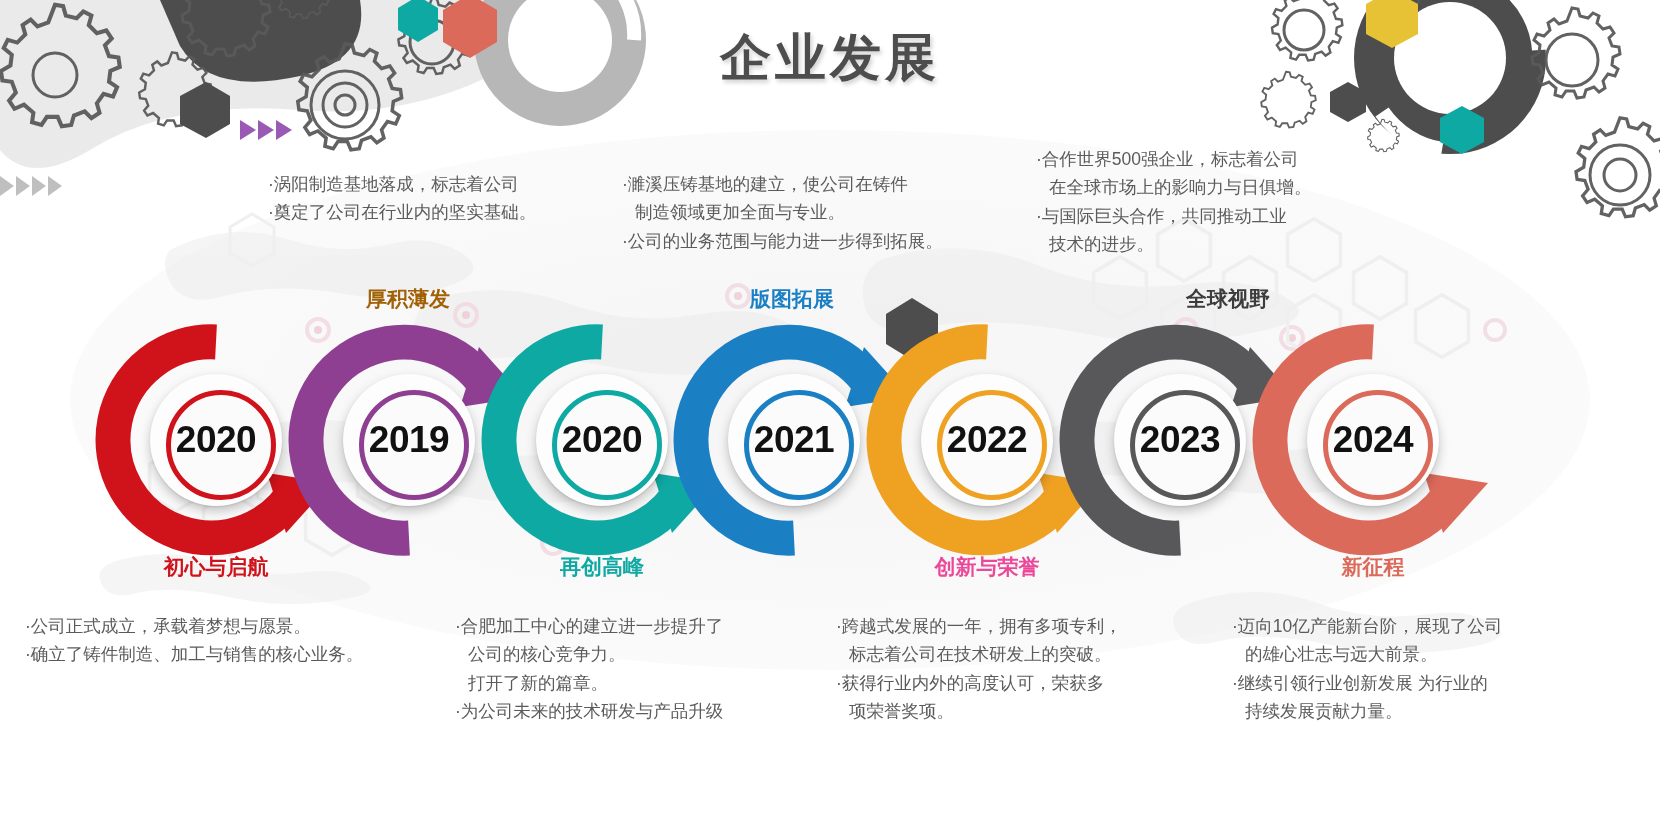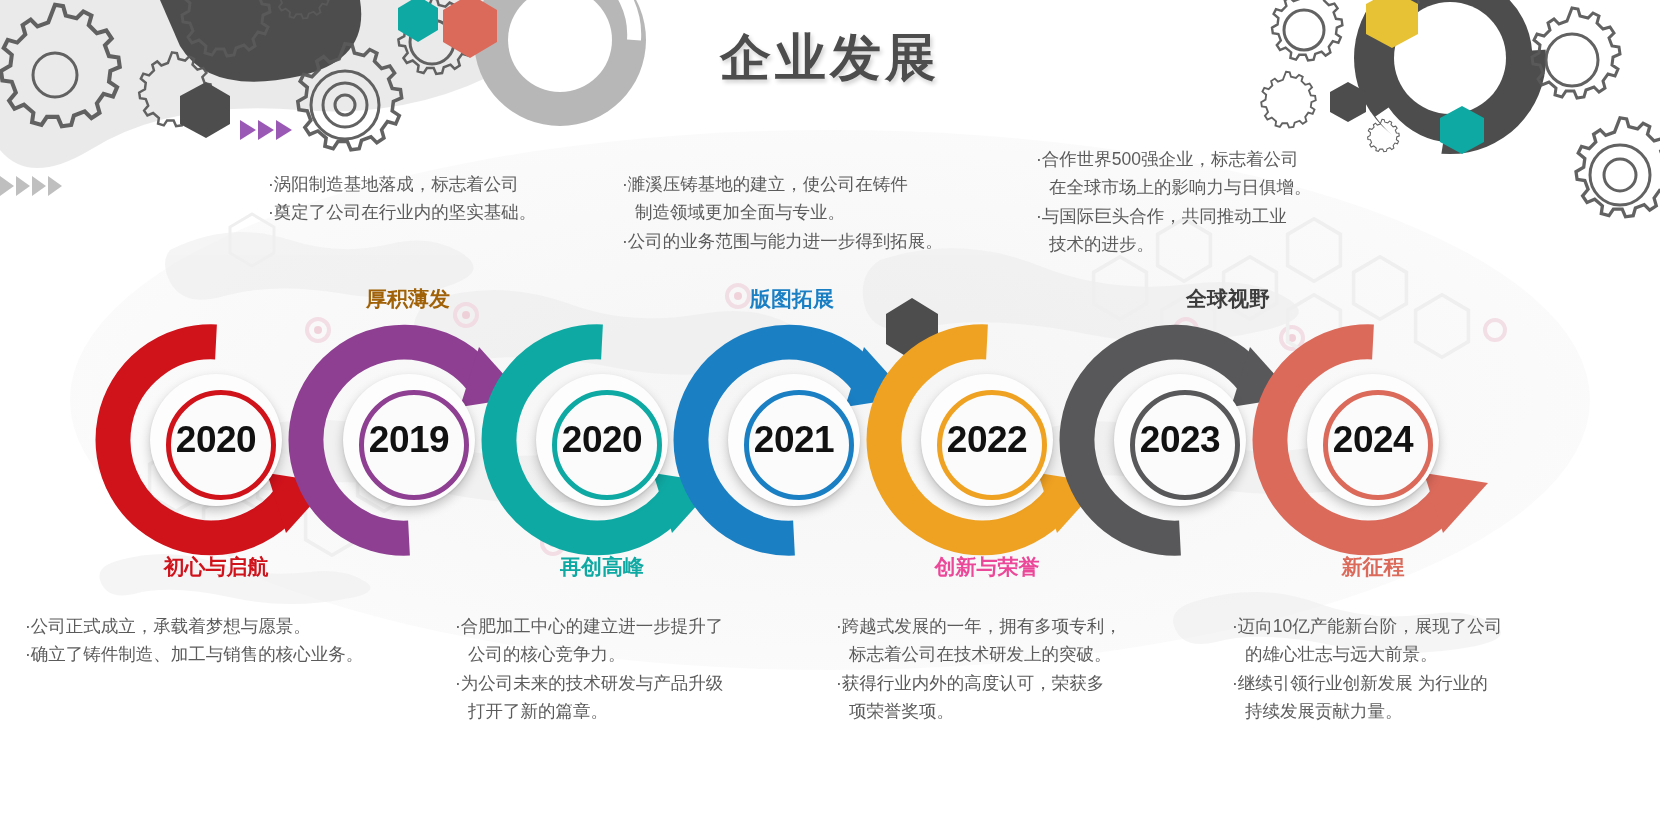--- a/index.html
+++ b/index.html
@@ -356,22 +356,22 @@
 <div class="stagelabel" style="left:1373px;top:553px;color:#DB6A5B;">新征程</div>
 
 <div class="tblock" style="left:25px;top:612px;">
   <div class="tline">·公司正式成立，承载着梦想与愿景。</div>
   <div class="tline">·确立了铸件制造、加工与销售的核心业务。</div>
 </div>
 
 <div class="tblock" style="left:455px;top:612px;">
   <div class="tline">·合肥加工中心的建立进一步提升了</div>
   <div class="tline ind">公司的核心竞争力。</div>
+  <div class="tline ind">打开了新的篇章。</div>
   <div class="tline">·为公司未来的技术研发与产品升级</div>
-  <div class="tline ind">打开了新的篇章。</div>
 </div>
 
 <div class="tblock" style="left:836px;top:612px;">
   <div class="tline">·跨越式发展的一年，拥有多项专利，</div>
   <div class="tline ind">标志着公司在技术研发上的突破。</div>
   <div class="tline">·获得行业内外的高度认可，荣获多</div>
   <div class="tline ind">项荣誉奖项。</div>
 </div>
 
 <div class="tblock" style="left:1232px;top:612px;">

